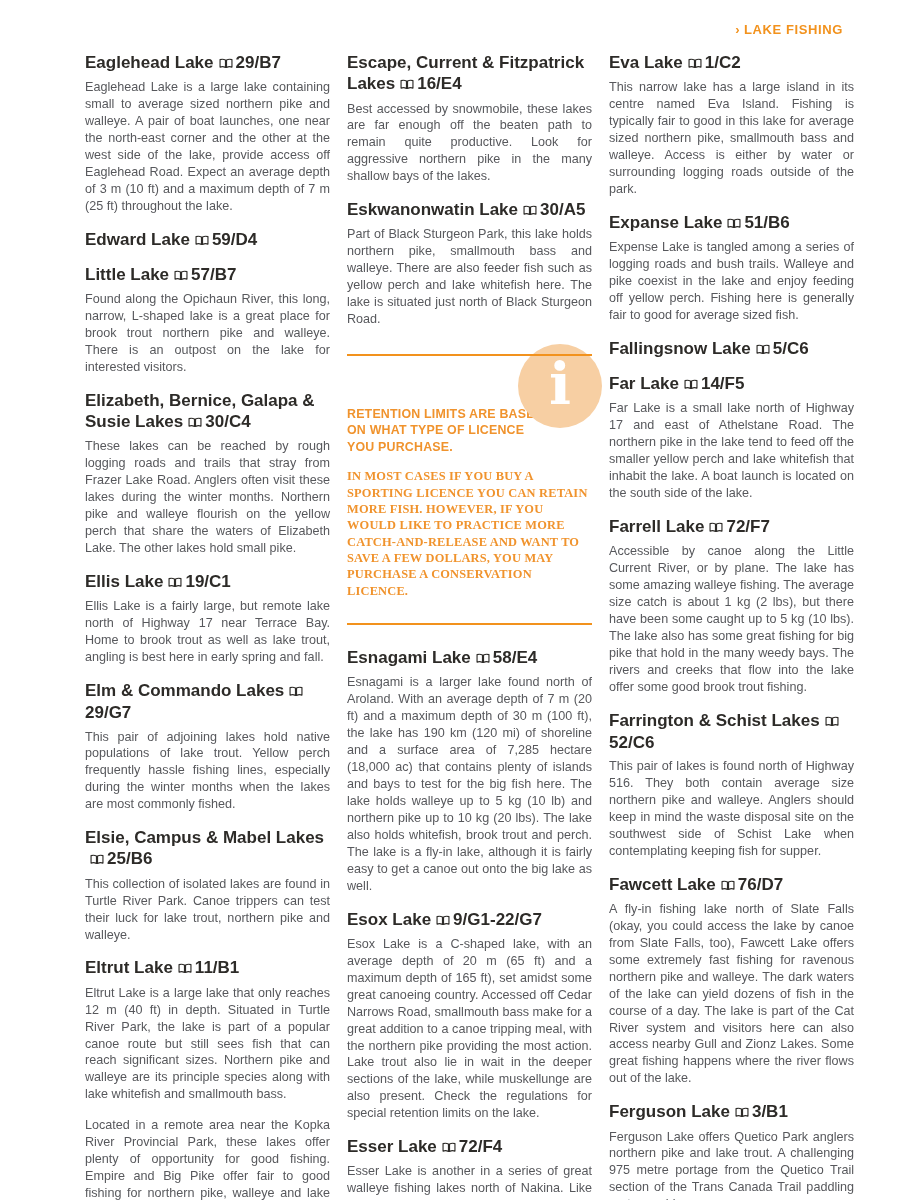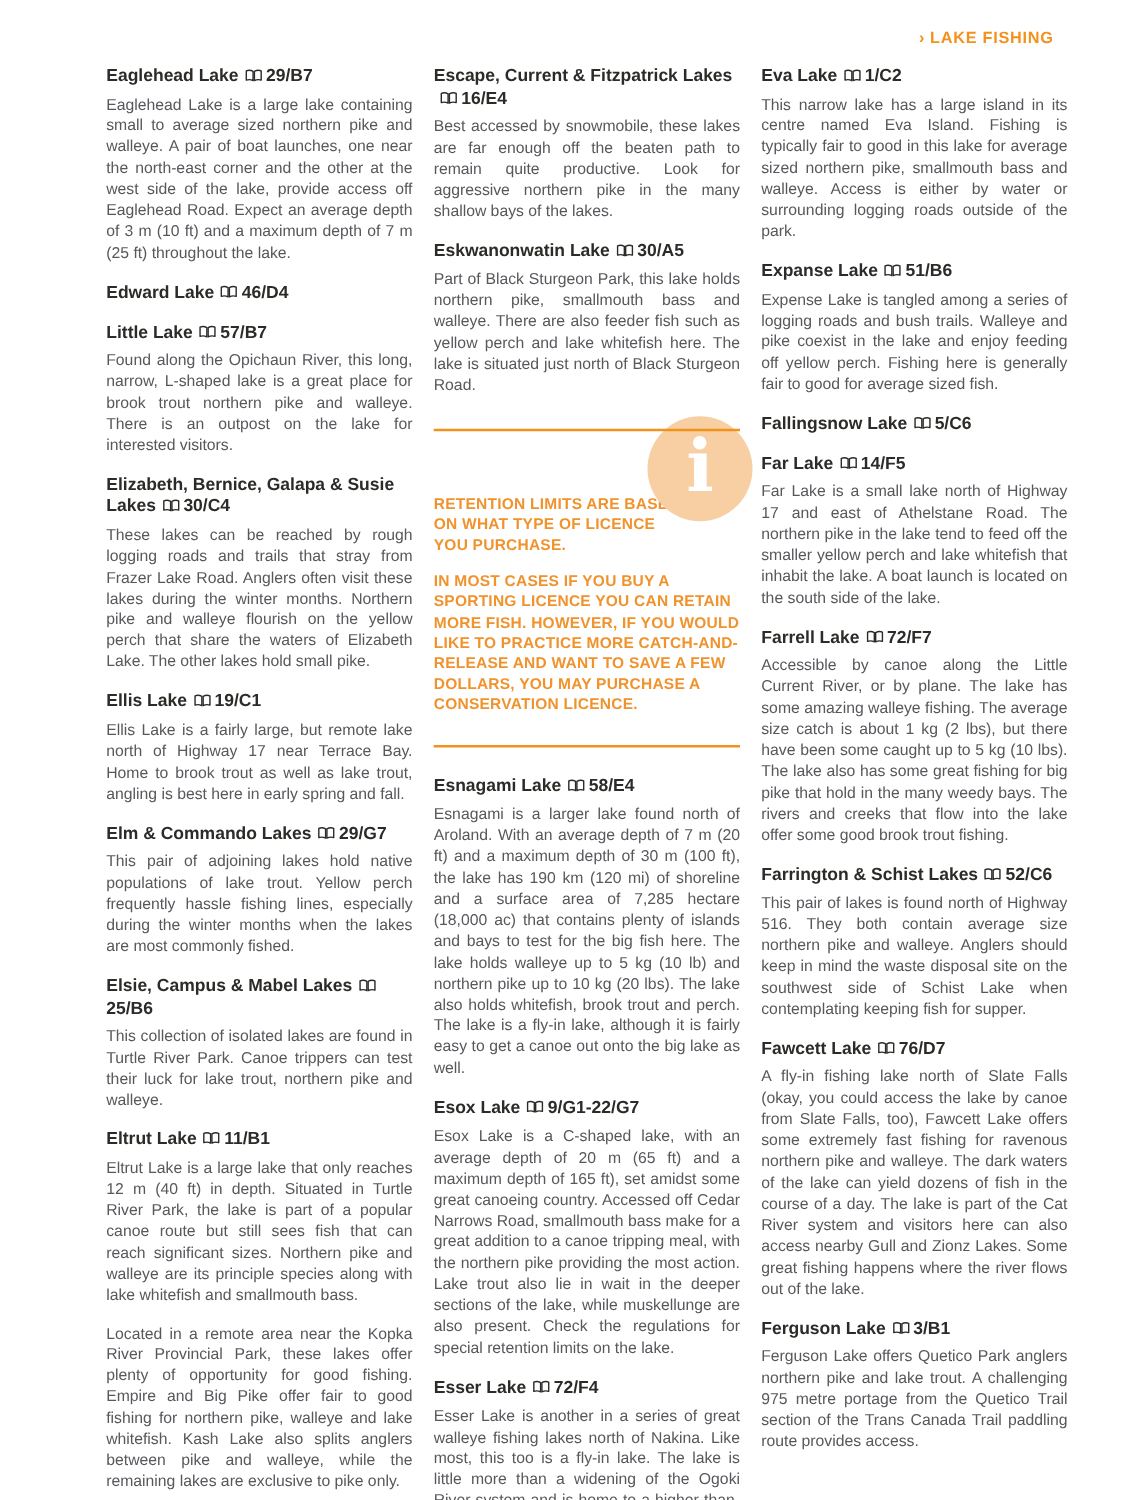--- a/index.html
+++ b/index.html
@@ -11,39 +11,39 @@
   header{height:48px;flex:0 0 auto;display:flex;justify-content:flex-end;align-items:flex-start;
          padding:22px 59px 0 0;box-sizing:border-box;}
   .crumb{color:#F2921D;font-weight:bold;font-size:13px;letter-spacing:.6px;}
   .crumb .chev{margin-right:4px;font-weight:bold;}
 
   
   main.cols{flex:1 1 auto;display:flex;gap:17px;padding:4px 50px 0 85px;box-sizing:border-box;
             align-items:flex-start;}
   .col{width:245px;flex:0 0 245px;}
 
-  h3.lake-title{margin:13px 0 5px 0;font-size:14px;line-height:1.25;color:#2D2B28;font-weight:bold;}
+  h3.lake-title{margin:13px 0 5px 0;font-size:17px;line-height:1.25;color:#2D2B28;font-weight:bold;}
   .entry:first-child h3.lake-title{margin-top:0;}
   .book-icon{display:inline-block;vertical-align:-1px;margin:0 3px 0 5px;}
   p.lake-body{margin:0 0 14px 0;font-size:12.6px;line-height:1.345;color:#57585C;
               text-align:justify;text-justify:inter-word;}
 
   
   .callout{position:relative;margin:26px 0 22px 0;padding:52px 0 26px 0;}
   .callout .rule{position:relative;z-index:2;height:2px;background:#F2921D;}
   .callout .rule.top{position:absolute;top:0;left:0;right:0;}
   .callout .rule.bottom{position:absolute;bottom:0;left:0;right:0;}
   .info-circle{position:absolute;z-index:1;top:-10px;right:-10px;width:84px;height:84px;
                border-radius:50%;background:#F7CFA3;display:flex;align-items:center;justify-content:center;}
   .info-circle .glyph{font-family:"DejaVu Serif",serif;font-weight:bold;font-size:58px;color:#ffffff;
                       line-height:1;transform:translateY(-2px);}
   .callout p{margin:0 0 13px 0;color:#F0932D;font-weight:bold;font-size:12.4px;line-height:1.32;
              letter-spacing:.2px;}
   .callout p.narrow{max-width:206px;}
-  .callout p:last-of-type{margin-bottom:0;}
+  .callout p:last-of-type{margin-bottom:0;font-family:Liberation Serif, serif;}
 </style>
 </head>
 <body>
 
 <div class="page">
 
   <header>
     <div class="crumb">
       <span class="chev">›</span><span>LAKE FISHING</span>
     </div>
@@ -55,21 +55,21 @@
           <h3 class="lake-title"><span>Eaglehead Lake</span><span class="book-icon"><svg width="14" height="11" viewBox="0 0 16 12" aria-hidden="true">
                 <path d="M1.2 1.6 Q4.4 0.4 7.4 2.1 L7.4 10.6 Q4.4 9.0 1.2 10.1 Z" fill="none" stroke="#2D2B28" stroke-width="1.3" stroke-linejoin="round"></path>
                 <path d="M14.8 1.6 Q11.6 0.4 8.6 2.1 L8.6 10.6 Q11.6 9.0 14.8 10.1 Z" fill="none" stroke="#2D2B28" stroke-width="1.3" stroke-linejoin="round"></path>
               </svg></span><span>29/B7</span></h3>
           <p class="lake-body">Eaglehead Lake is a large lake containing small to average sized northern pike and walleye. A pair of boat launches, one near the north-east corner and the other at the west side of the lake, provide access off Eaglehead Road. Expect an average depth of 3 m (10 ft) and a maximum depth of 7 m (25 ft) throughout the lake.</p>
         </div>
         <div class="entry">
           <h3 class="lake-title"><span>Edward Lake</span><span class="book-icon"><svg width="14" height="11" viewBox="0 0 16 12" aria-hidden="true">
                 <path d="M1.2 1.6 Q4.4 0.4 7.4 2.1 L7.4 10.6 Q4.4 9.0 1.2 10.1 Z" fill="none" stroke="#2D2B28" stroke-width="1.3" stroke-linejoin="round"></path>
                 <path d="M14.8 1.6 Q11.6 0.4 8.6 2.1 L8.6 10.6 Q11.6 9.0 14.8 10.1 Z" fill="none" stroke="#2D2B28" stroke-width="1.3" stroke-linejoin="round"></path>
-              </svg></span><span>46/D4</span></h3>
+              </svg></span><span>59/D4</span></h3>
         </div>
         <div class="entry">
           <h3 class="lake-title"><span>Little Lake</span><span class="book-icon"><svg width="14" height="11" viewBox="0 0 16 12" aria-hidden="true">
                 <path d="M1.2 1.6 Q4.4 0.4 7.4 2.1 L7.4 10.6 Q4.4 9.0 1.2 10.1 Z" fill="none" stroke="#2D2B28" stroke-width="1.3" stroke-linejoin="round"></path>
                 <path d="M14.8 1.6 Q11.6 0.4 8.6 2.1 L8.6 10.6 Q11.6 9.0 14.8 10.1 Z" fill="none" stroke="#2D2B28" stroke-width="1.3" stroke-linejoin="round"></path>
               </svg></span><span>57/B7</span></h3>
           <p class="lake-body">Found along the Opichaun River, this long, narrow, L-shaped lake is a great place for brook trout northern pike and walleye. There is an outpost on the lake for interested visitors.</p>
         </div>
         <div class="entry">
           <h3 class="lake-title"><span>Elizabeth, Bernice, Galapa &amp; Susie Lakes</span><span class="book-icon"><svg width="14" height="11" viewBox="0 0 16 12" aria-hidden="true">

